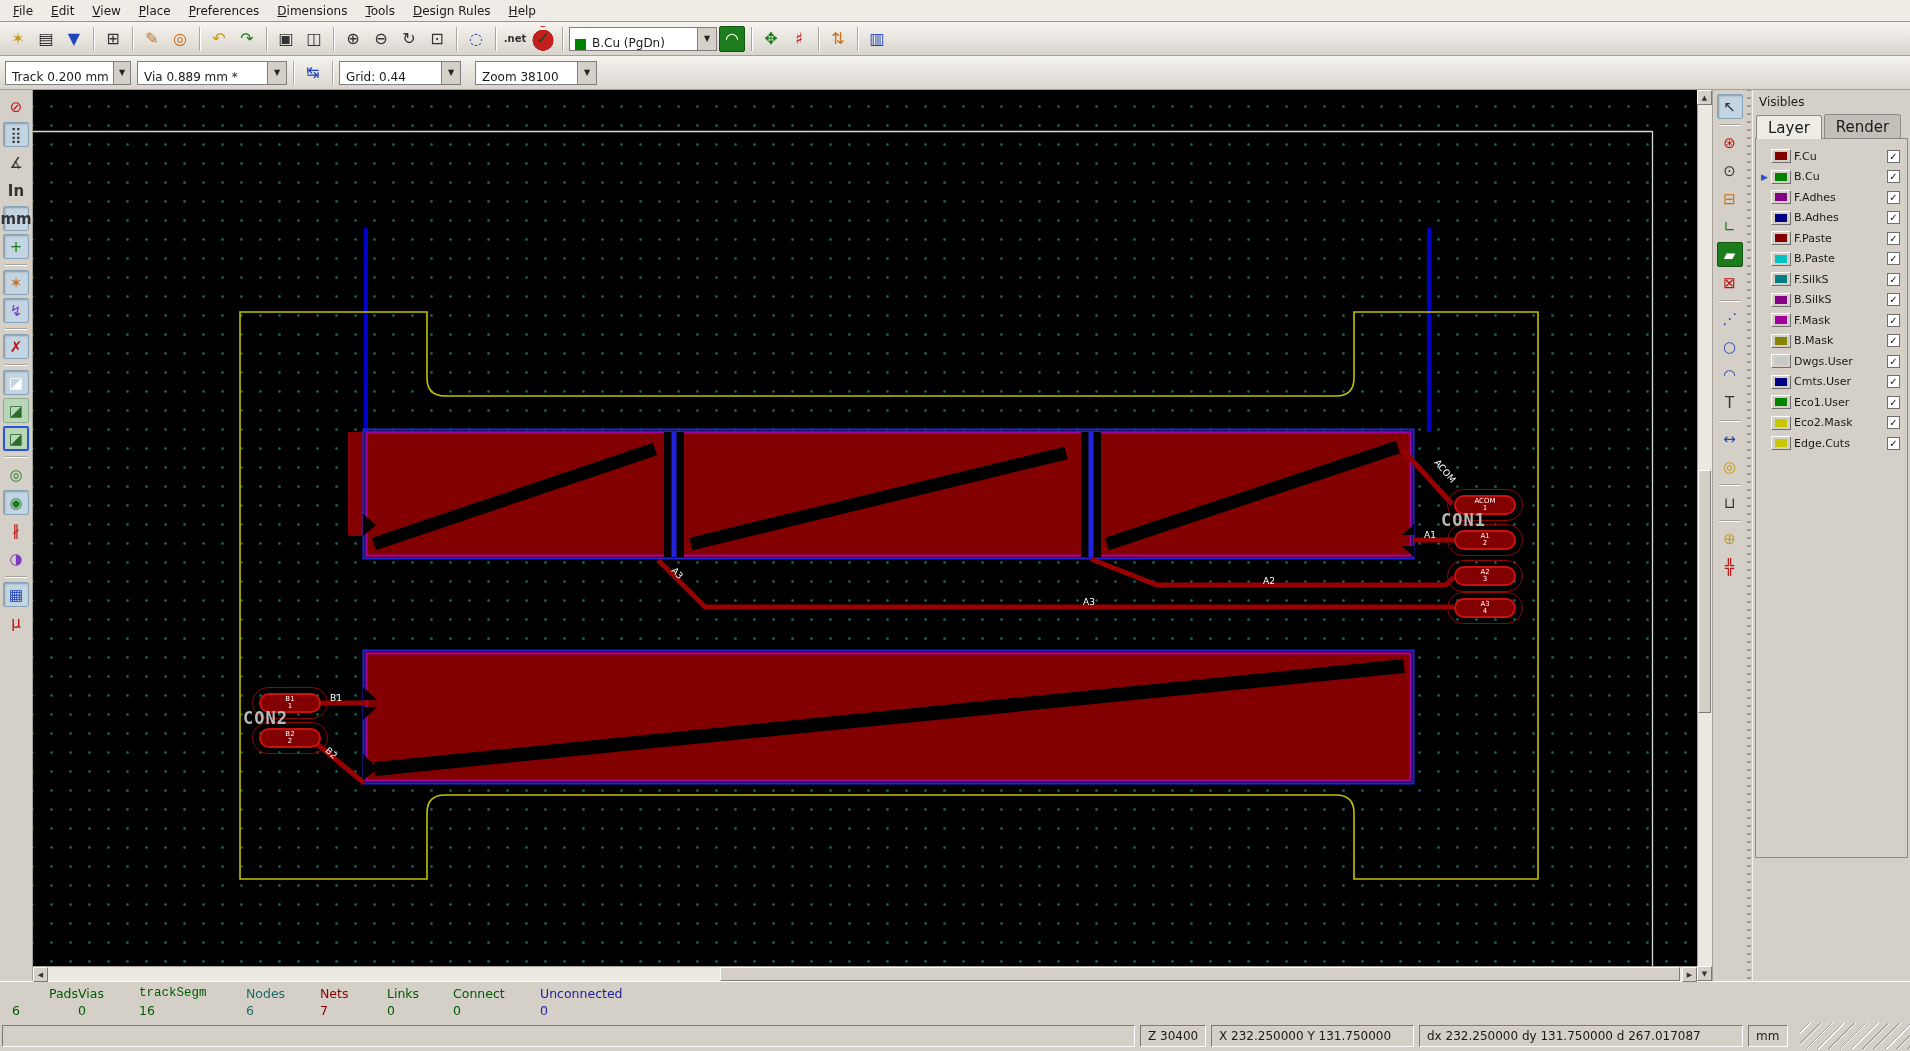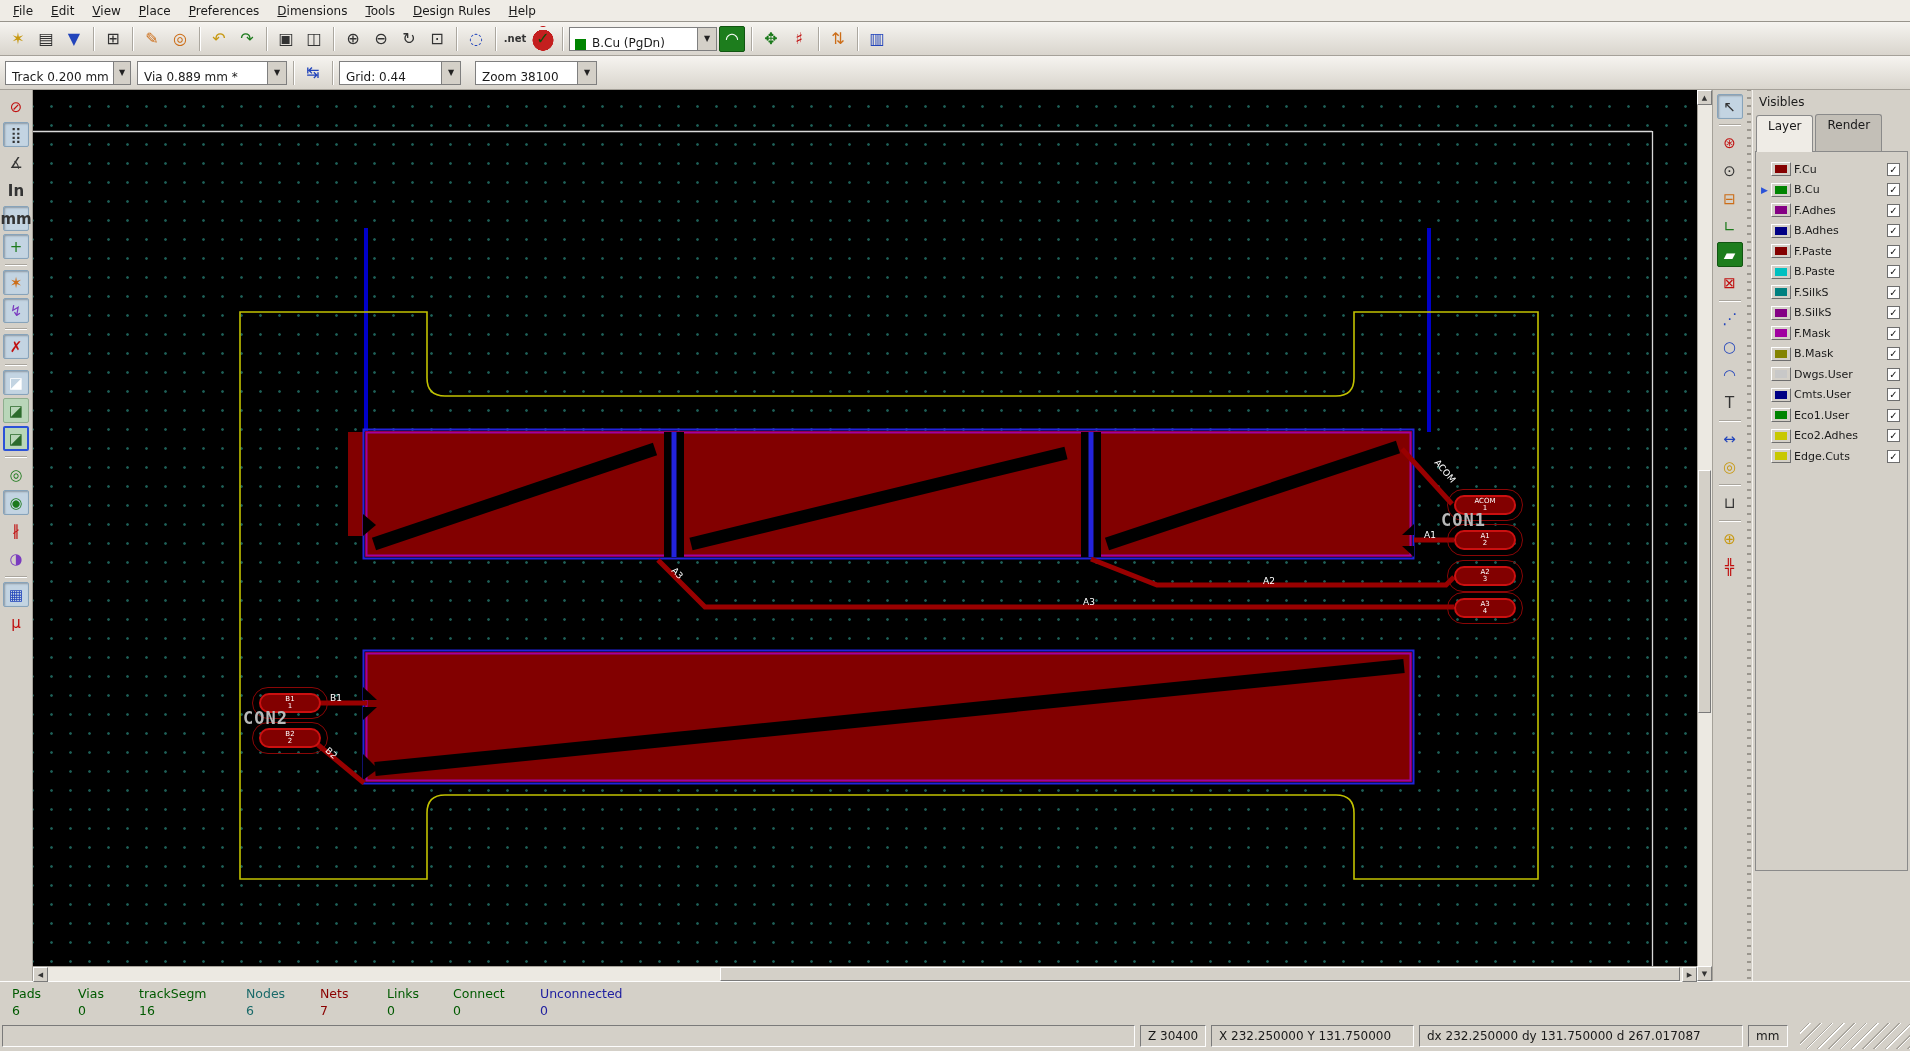--- a/index.html
+++ b/index.html
@@ -48,21 +48,21 @@
   .hscroll{height:15px;width:1664px;background:#ece9e2;border-top:1px solid #a5a199;position:relative}
   .sbtn{position:absolute;width:15px;height:15px;background:#d4d0c8;border:1px solid;border-color:#fff #7a7a7a #7a7a7a #fff;font-size:7px;display:flex;align-items:center;justify-content:center;color:#333}
   .thumb{position:absolute;background:#d4d0c8;border:1px solid;border-color:#fff #7a7a7a #7a7a7a #fff}
 
   
   .rtb{width:34px;flex:none;background:#d4d0c8;border-left:1px solid #a5a199;display:flex;flex-direction:column;align-items:center;padding-top:4px;gap:3px}
   .sash{width:6px;flex:none;background:repeating-linear-gradient(#d4d0c8 0 3px,#9a968e 3px 5px);background-size:4px 8px;background-repeat:repeat-y;background-position:1px 300px;background-color:#d4d0c8}
   .panel{width:158px;flex:none;background:#d4d0c8;border-left:1px solid #f4f2ee}
   .ptitle{padding:5px 6px 3px}
   .tabs{display:flex;padding:2px 3px 0;gap:2px}
-  .tab{padding:3px 11px 19px;border:1px solid #8a8a8a;border-bottom:none;border-radius:3px 3px 0 0;background:#c3bfb7;font-size:12px}
+  .tab{padding:3px 11px 2px;border:1px solid #8a8a8a;border-bottom:none;border-radius:3px 3px 0 0;background:#c3bfb7;font-size:15px}
   .tab.on{background:#efece6;position:relative;top:1px}
   .tabbody{border:1px solid #8a8a8a;margin:0 2px;padding:7px 2px 6px;background:#d4d0c8;height:720px}
   .lrow{display:flex;align-items:center;height:20.5px}
   .arr{width:13px;flex:none;color:#2b52d8;font-size:9px;text-align:center;line-height:20px}
   .sw{width:20px;height:14px;flex:none;border:1px solid;border-color:#fdfdfd #6e6e6e #6e6e6e #fdfdfd;background:#d4d0c8;display:flex;align-items:center;justify-content:center}
   .sw i{width:12px;height:8px;display:block}
   .lname{flex:1;font-size:11px;padding-left:3px;white-space:nowrap}
   .cb{width:13px;height:13px;flex:none;background:#fff;border:1px solid #6e6e6e;margin-right:5px;font-size:10px;line-height:11px;text-align:center;color:#111}
   .cb.checked::after{content:"✓"}
 
@@ -416,46 +416,46 @@
             <i style="background: rgb(0, 132, 0);"></i>
           </span>
         <span class="lname">Eco1.User</span>
         <span class="cb checked"></span>
       </div>
       <div class="lrow">
         <span class="arr"></span>
         <span class="sw">
             <i style="background: rgb(200, 200, 0);"></i>
           </span>
-        <span class="lname">Eco2.Adhes</span>
+        <span class="lname">Eco2.Mask</span>
         <span class="cb checked"></span>
       </div>
       <div class="lrow">
         <span class="arr"></span>
         <span class="sw">
             <i style="background: rgb(200, 200, 0);"></i>
           </span>
         <span class="lname">Edge.Cuts</span>
         <span class="cb checked"></span>
       </div>
     </div>
   </div>
 </div>
 
 <div class="srow1">
   <div class="sf" style="width:66px">
-    <span style="color: rgb(0, 90, 0);">Pads</span>
+    <span style="color: rgb(0, 90, 0); text-align: right;">Pads</span>
     <span style="color: rgb(0, 90, 0);">6</span>
   </div>
   <div class="sf" style="width:61px">
     <span style="color: rgb(0, 90, 0);">Vias</span>
     <span style="color: rgb(0, 90, 0);">0</span>
   </div>
   <div class="sf" style="width:107px">
-    <span style="color: rgb(0, 90, 0);">trackSegm</span>
+    <span style="color: rgb(0, 90, 0); font-family: Liberation Mono, monospace;">trackSegm</span>
     <span style="color: rgb(0, 90, 0);">16</span>
   </div>
   <div class="sf" style="width:74px">
     <span style="color: rgb(26, 106, 106);">Nodes</span>
     <span style="color: rgb(26, 106, 106);">6</span>
   </div>
   <div class="sf" style="width:67px">
     <span style="color: rgb(139, 0, 0);">Nets</span>
     <span style="color: rgb(139, 0, 0);">7</span>
   </div>

